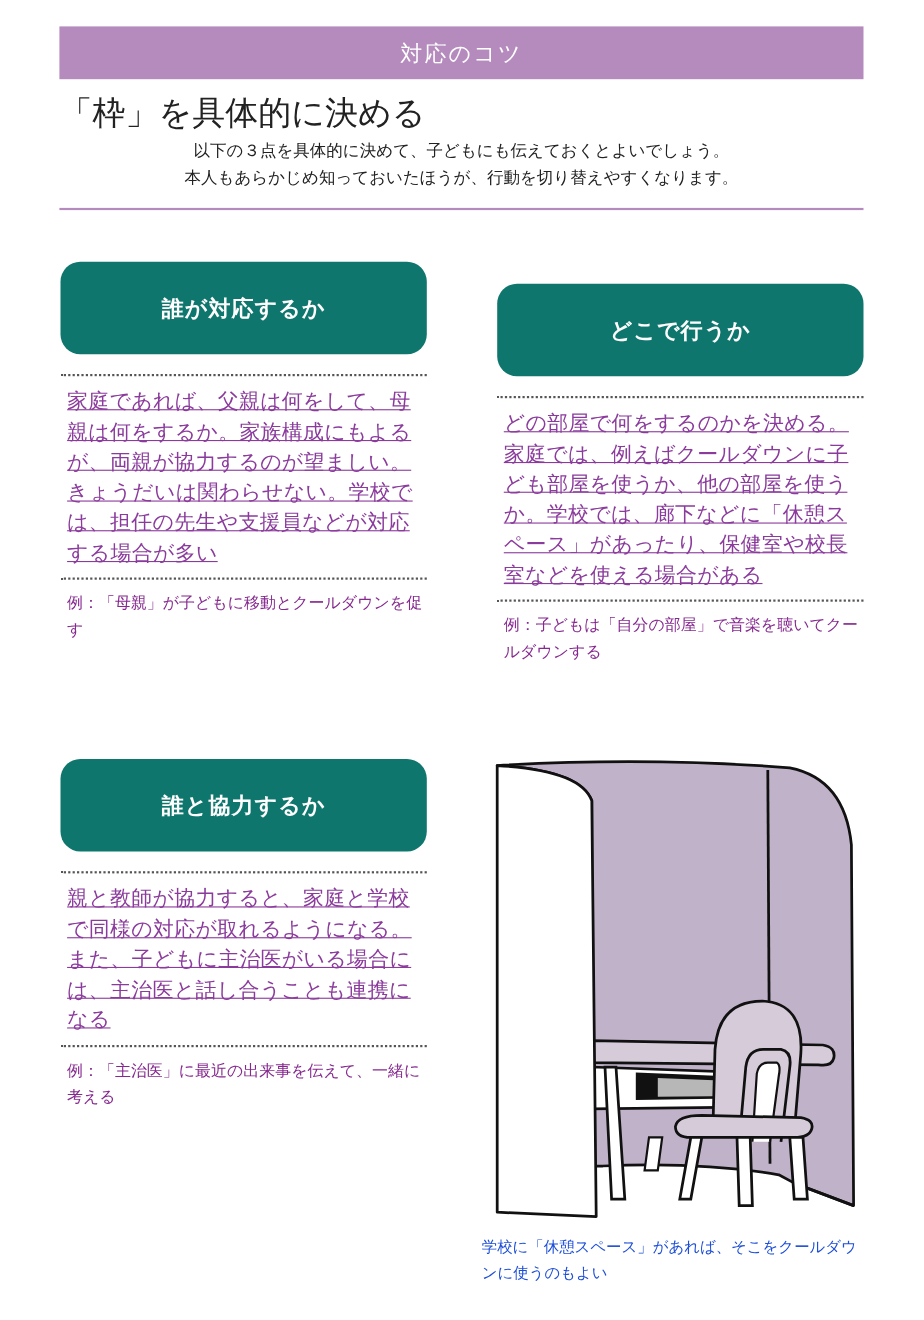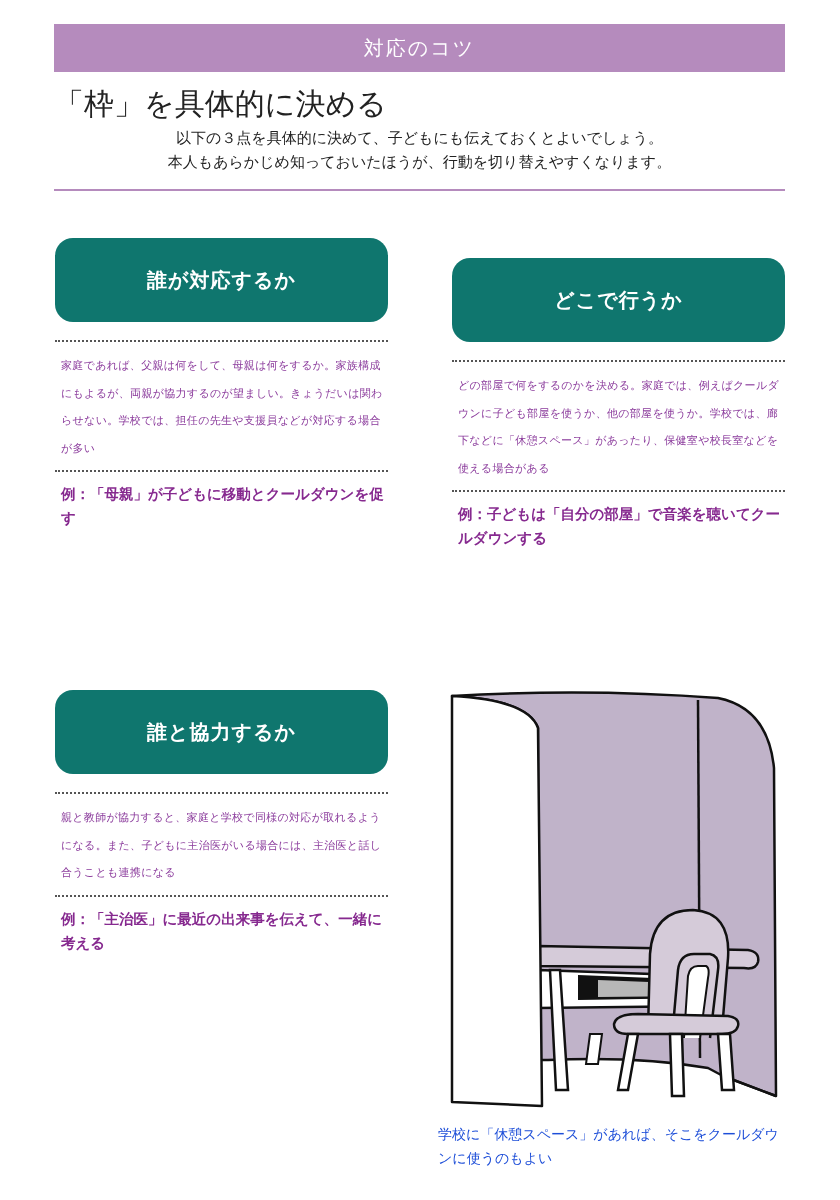--- a/index.html
+++ b/index.html
@@ -26,26 +26,27 @@
   .card { position: absolute; width: 333px; }
   .card-head {
     height: 84px; border-radius: 18px; background: #0f766e; color: #fff;
     display: flex; align-items: center; justify-content: center;
     font-size: 20px; font-weight: bold; letter-spacing: 1px;
   }
   .dots {
     margin-top: 18px; height: 0; border-top: 2px dotted #555;
   }
   .card-body {
-    color: #8b3b9c; font-size: 11px; line-height: 27.5px; margin: 10px 4px 0 6px;
+    color: #8b3b9c; font-size: 19px; line-height: 27.5px; margin: 10px 4px 0 6px;
     letter-spacing: 0.3px;
+    text-decoration: underline;
   }
   .dots2 { margin-top: 8px; height: 0; border-top: 2px dotted #555; }
   .card-example {
-    color: #86298f; font-size: 14.5px; font-weight: bold; line-height: 24px; margin: 10px 4px 0 6px;
+    color: #86298f; font-size: 14.5px; font-weight: normal; line-height: 24px; margin: 10px 4px 0 6px;
   }
   .illus { position: absolute; left: 438px; top: 688px; width: 350px; height: 420px; }
   .caption {
     position: absolute; left: 438px; top: 1122px; width: 350px;
     color: #1d4ed8; font-size: 14px; line-height: 24px;
   }
 </style>
 </head>
 <body>
 

